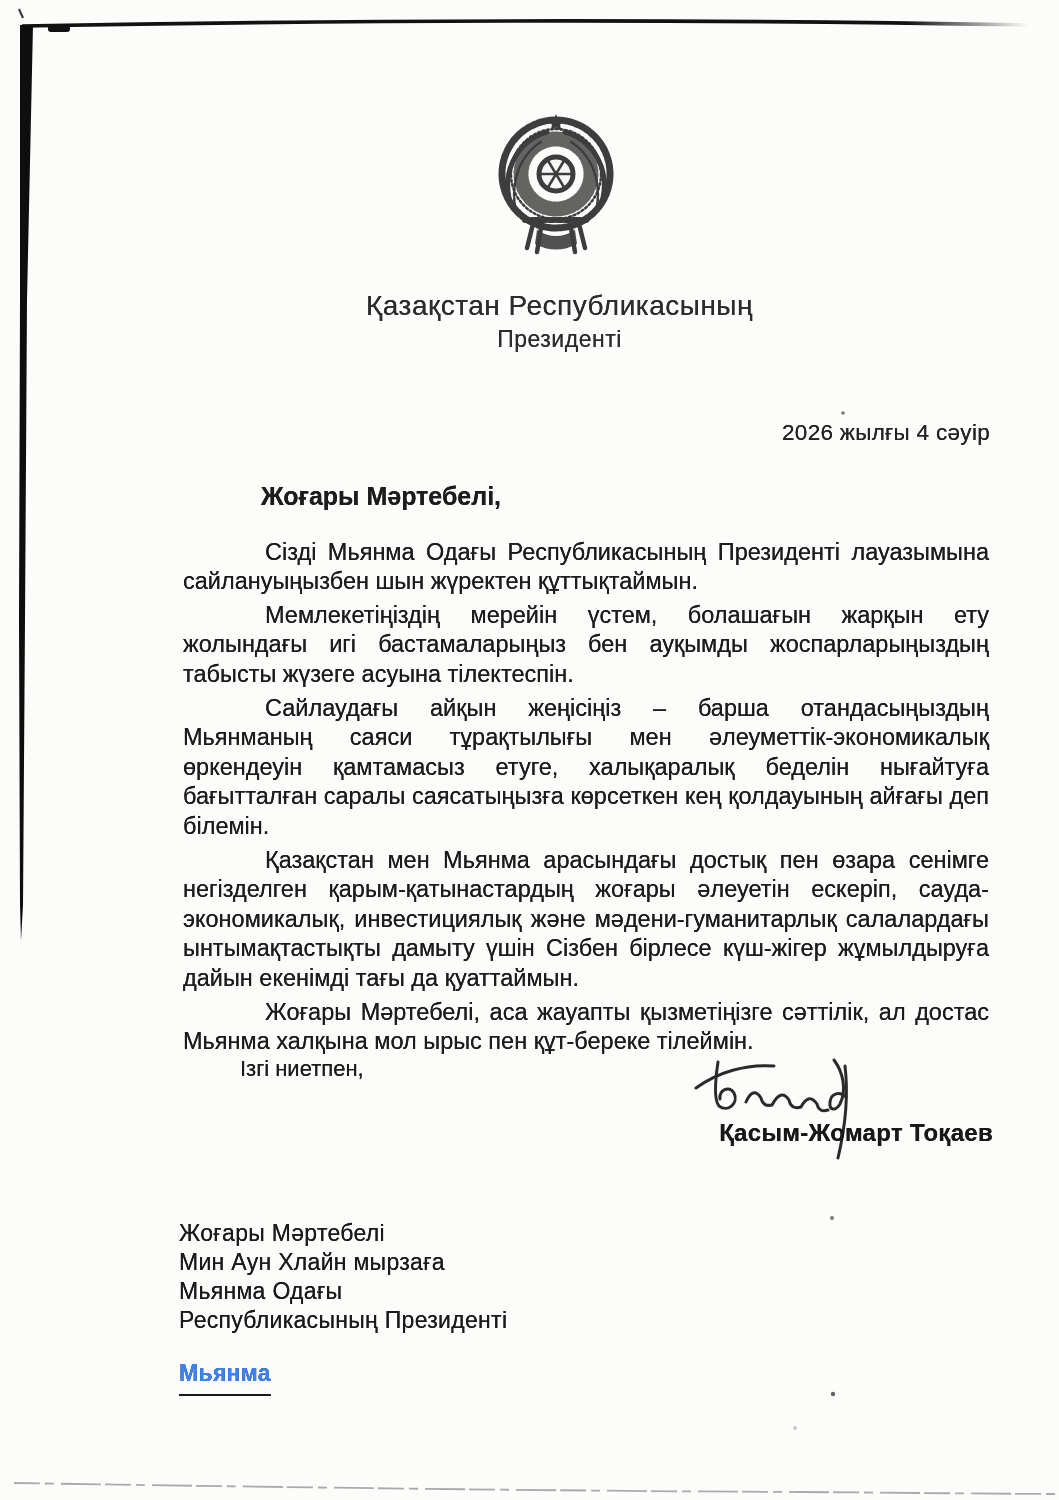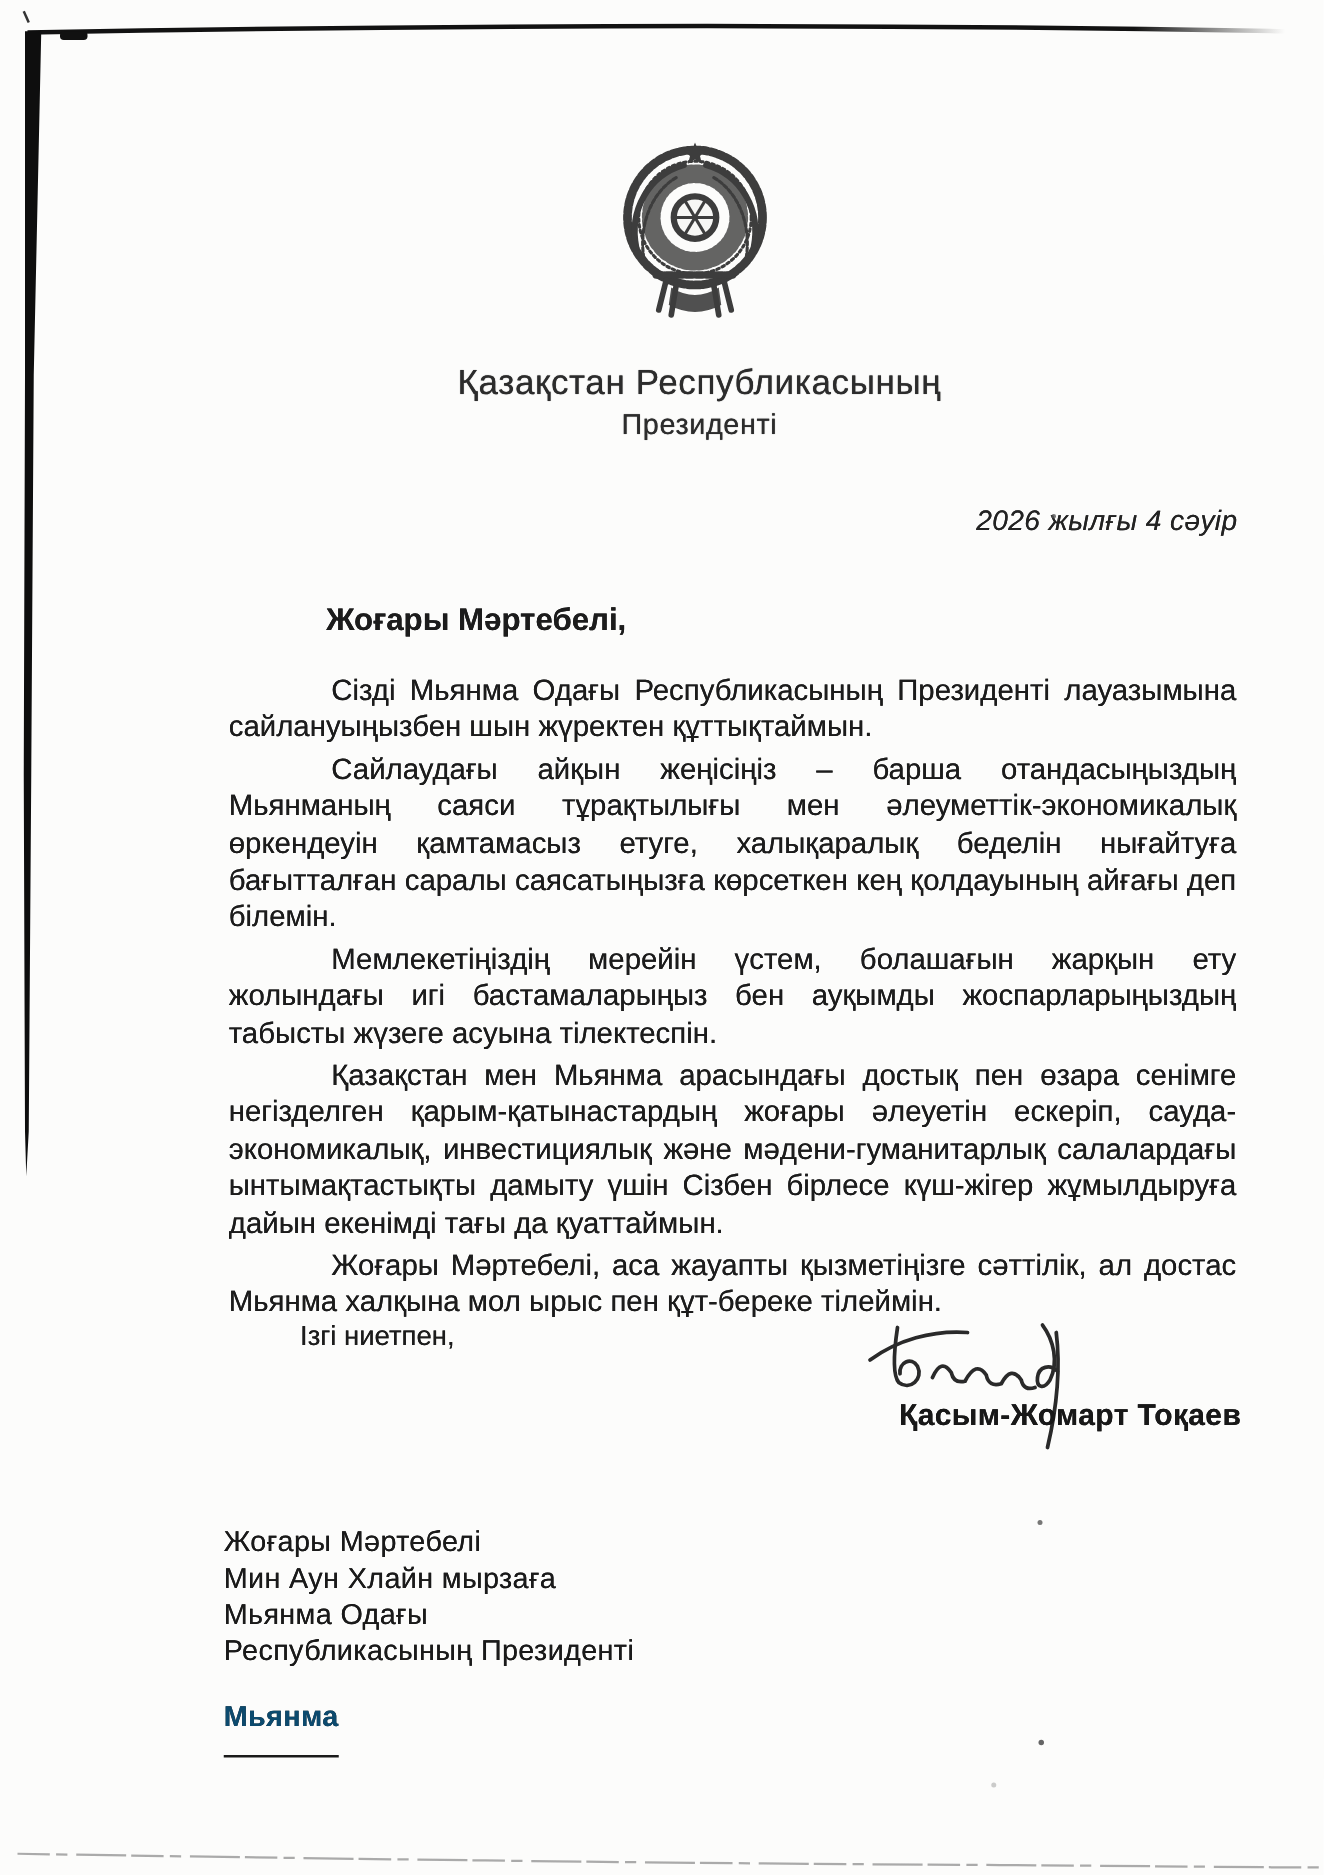--- a/index.html
+++ b/index.html
@@ -16,22 +16,22 @@
   .org-line{
     left:60px;right:0;text-align:center;
     color:#2c2c2c;
     text-shadow:0 0 0.6px #2c2c2c;
     letter-spacing:0.5px;
   }
   .org1{top:290px;font-size:28px;}
   .org2{top:326px;font-size:23px;}
   
   .date{
-    top:404px;right:69px;
-    font-size:22.5px;font-style:italic;
+    top:420px;right:69px;
+    font-size:22.5px;
     color:#232323;text-shadow:0 0 0.5px #232323;
     letter-spacing:0.3px;
   }
   
   .body-block{
     left:179px;top:482px;width:814px;
     font-size:23.5px;line-height:29.6px;
     color:#1c1c1c;text-shadow:0 0 0.5px #1c1c1c;
   }
   .salutation{
@@ -56,23 +56,23 @@
   
   .recipient{
     left:179px;top:1219px;
     font-size:23px;font-weight:normal;line-height:29px;
     color:#1a1a1a;text-shadow:0 0 0.4px #1a1a1a;
     letter-spacing:0.3px;
   }
   .country{
     left:179px;top:1360px;
     font-size:23px;font-weight:bold;
-    color:#0c4a6e;text-shadow:0 0 0.4px #1a1a1a;
+    color:#3b82f6;text-shadow:0 0 0.4px #1a1a1a;
     border-bottom:2.5px solid #1a1a1a;
-    padding-bottom:17px;letter-spacing:0.3px;
+    padding-bottom:7px;letter-spacing:0.3px;
   }
   .emblem-svg{left:489px;top:110px;}
   .artifacts{left:0;top:0;pointer-events:none;}
 </style>
 </head>
 <body>
 
 <div class="page">
 
   <svg class="abs emblem-svg" width="134" height="150" viewBox="0 0 134 150">
@@ -98,22 +98,22 @@
   </svg>
 
   <div class="abs org-line org1">Қазақстан Республикасының</div>
   <div class="abs org-line org2">Президенті</div>
 
   <div class="abs date">2026 жылғы 4 сәуір</div>
 
   <div class="abs body-block">
     <div class="salutation">Жоғары Мәртебелі,</div>
     <p>Сізді Мьянма Одағы Республикасының Президенті лауазымына сайлануыңызбен шын жүректен құттықтаймын.</p>
+    <p>Мемлекетіңіздің мерейін үстем, болашағын жарқын ету жолындағы игі бастамаларыңыз бен ауқымды жоспарларыңыздың табысты жүзеге асуына тілектеспін.</p>
     <p>Сайлаудағы айқын жеңісіңіз – барша отандасыңыздың Мьянманың саяси тұрақтылығы мен әлеуметтік-экономикалық өркендеуін қамтамасыз етуге, халықаралық беделін нығайтуға бағытталған саралы саясатыңызға көрсеткен кең қолдауының айғағы деп білемін.</p>
-    <p>Мемлекетіңіздің мерейін үстем, болашағын жарқын ету жолындағы игі бастамаларыңыз бен ауқымды жоспарларыңыздың табысты жүзеге асуына тілектеспін.</p>
     <p>Қазақстан мен Мьянма арасындағы достық пен өзара сенімге негізделген қарым-қатынастардың жоғары әлеуетін ескеріп, сауда-экономикалық, инвестициялық және мәдени-гуманитарлық салалардағы ынтымақтастықты дамыту үшін Сізбен бірлесе күш-жігер жұмылдыруға дайын екенімді тағы да қуаттаймын.</p>
     <p>Жоғары Мәртебелі, аса жауапты қызметіңізге сәттілік, ал достас Мьянма халқына мол ырыс пен құт-береке тілеймін.</p>
   </div>
 
   <div class="abs closing">Ізгі ниетпен,</div>
 
   <svg class="abs signature-svg" width="205" height="120" viewBox="0 0 205 120">
     <g fill="none" stroke="#2a2a2a" stroke-width="3" stroke-linecap="round">
       <path d="M8,42 C30,26 58,18 86,20"></path>
       <path d="M30,16 C27,36 26,54 31,60 C40,67 51,57 46,47 C41,39 31,44 32,53"></path>

